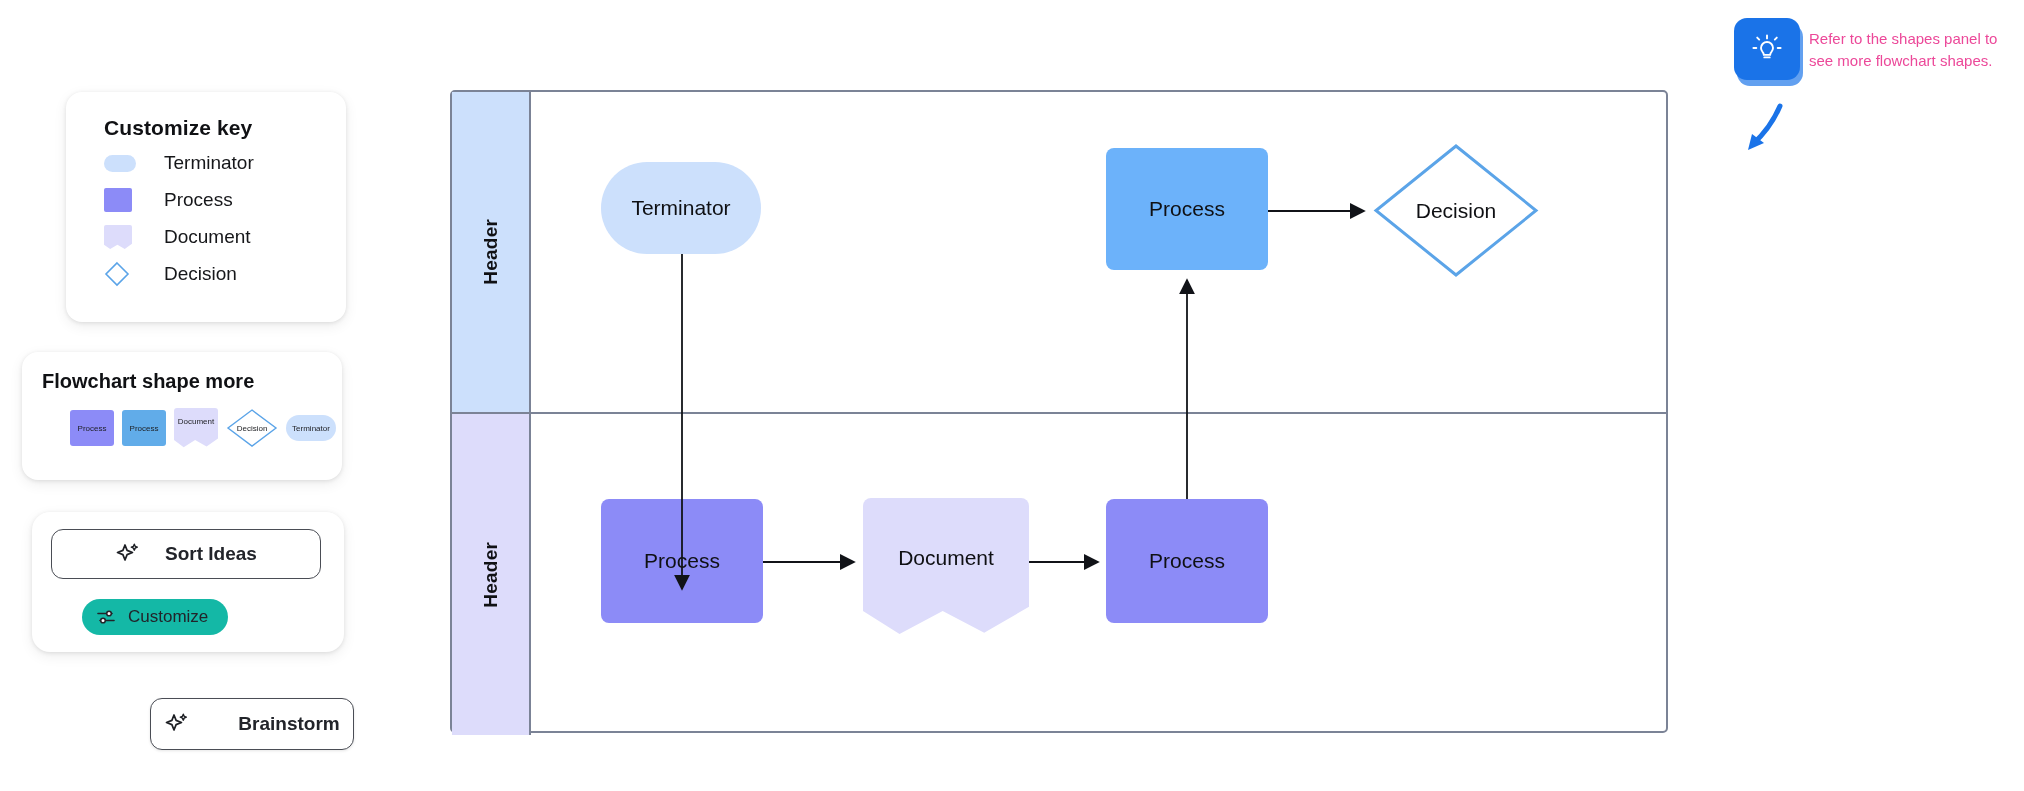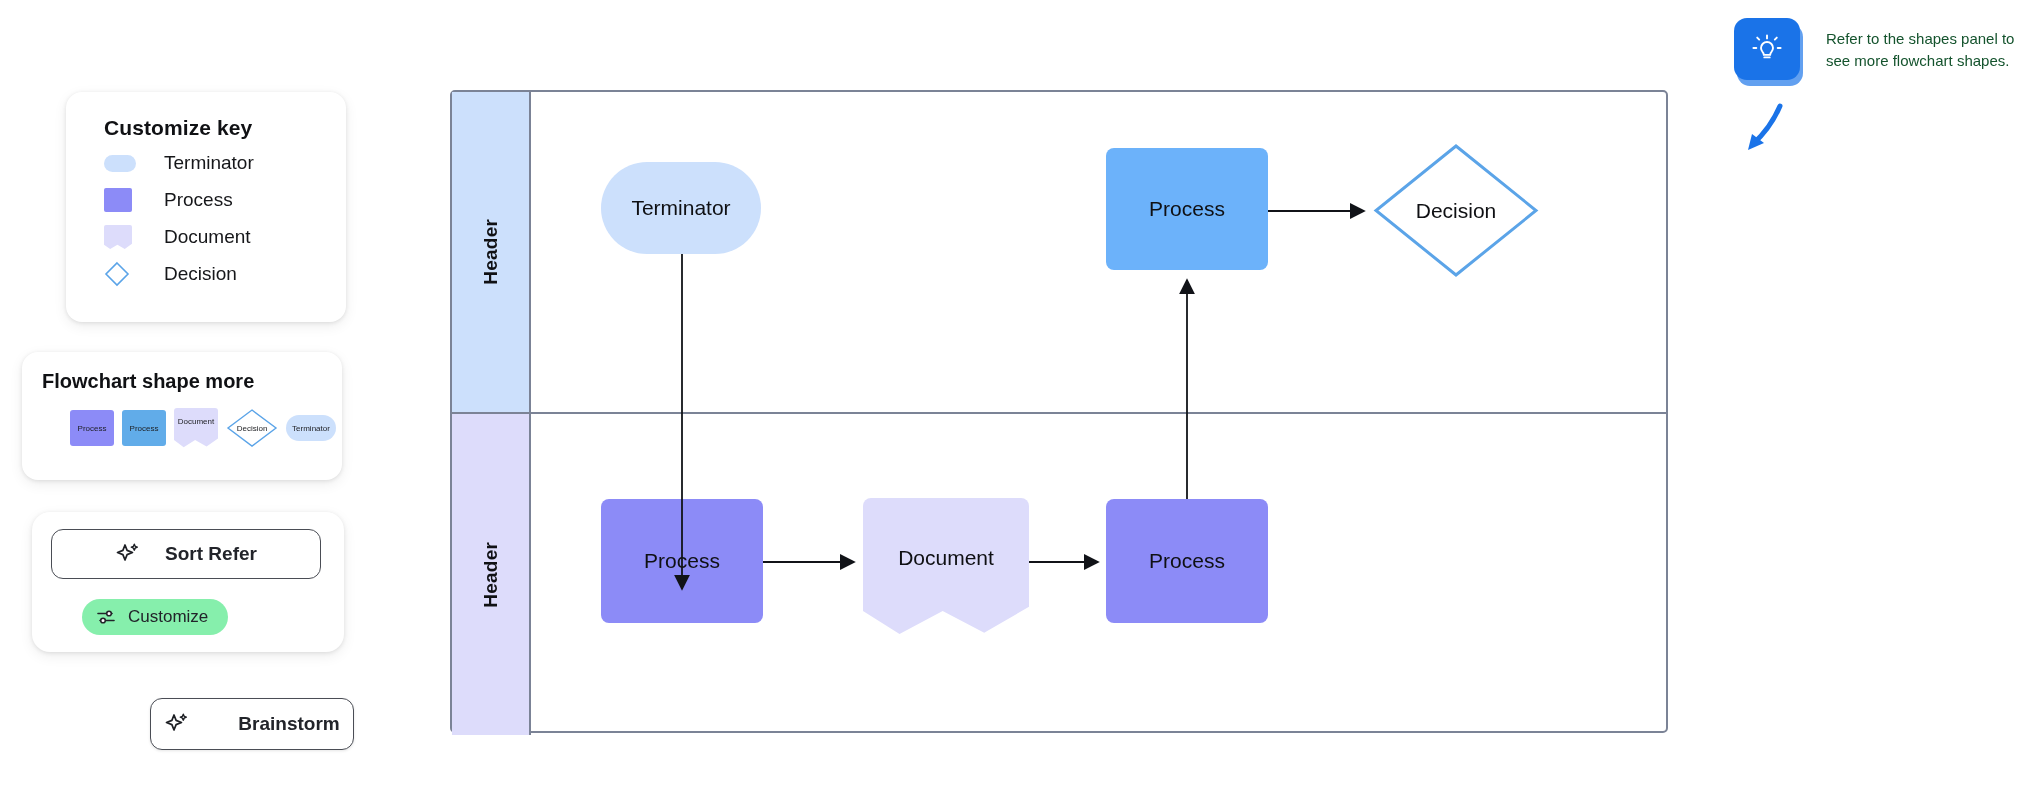--- a/index.html
+++ b/index.html
@@ -54,21 +54,21 @@
   #ai-panel { left: 32px; top: 512px; width: 312px; height: 140px; border-radius: 18px; }
   .ai-btn {
     display: flex; align-items: center; justify-content: center; gap: 24px;
     background: #ffffff; border: 1px solid #4a4d55; border-radius: 12px;
     font-size: 19px; font-weight: 700; color: #22242a; cursor: pointer;
   }
   #sort-ideas-btn { position: absolute; left: 19px; top: 17px; width: 270px; height: 50px; }
   #customize-chip {
     position: absolute; left: 50px; top: 87px; height: 36px; padding: 0 20px 0 14px;
     display: flex; align-items: center; gap: 12px;
-    background: #86efac; border-radius: 18px; font-size: 17px; color: #22242a; cursor: pointer;
+    background: #14b8a6; border-radius: 18px; font-size: 17px; color: #22242a; cursor: pointer;
   }
   #brainstorm-btn {
     position: absolute; left: 150px; top: 698px; width: 204px; height: 52px;
     box-shadow: 0 1px 3px rgba(0,0,0,.10);
     gap: 48px;
   }
 
   
   #lanes {
     position: absolute; left: 450px; top: 90px; width: 1218px; height: 643px;
@@ -106,22 +106,22 @@
 
   
   #callout { position: absolute; left: 1734px; top: 18px; width: 280px; }
   #bulb-card {
     position: absolute; left: 0; top: 0; width: 66px; height: 62px;
     background: #1a73e8; border-radius: 13px;
     box-shadow: 3px 6px 0 0 #62a0f0;
     display: flex; align-items: center; justify-content: center;
   }
   #callout-text {
-    position: absolute; left: 92px; top: 10px; width: 190px;
-    font-size: 15px; line-height: 1.45; color: #14532d;
+    position: absolute; left: 75px; top: 10px; width: 190px;
+    font-size: 15px; line-height: 1.45; color: #ec4899;
   }
   #callout-arrow { position: absolute; left: 6px; top: 82px; }
 </style>
 </head>
 <body>
 
 <div id="root">
 
   <div class="panel" id="key-panel">
     <div id="key-title">Customize key</div>
@@ -185,21 +185,21 @@
       </div>
     </div>
   </div>
 
   <div class="panel" id="ai-panel">
     <div class="ai-btn" id="sort-ideas-btn">
       <svg width="26" height="26" viewBox="0 0 26 26">
         <path d="M10 4 L12.1 9.4 L17.5 11.5 L12.1 13.6 L10 19 L7.9 13.6 L2.5 11.5 L7.9 9.4 Z" fill="none" stroke="#1d1f24" stroke-width="1.7" stroke-linejoin="round"></path>
         <path d="M19.3 3.2 L20.2 5.3 L22.3 6.2 L20.2 7.1 L19.3 9.2 L18.4 7.1 L16.3 6.2 L18.4 5.3 Z" fill="none" stroke="#1d1f24" stroke-width="1.4" stroke-linejoin="round"></path>
       </svg>
-      <span>Sort Refer</span>
+      <span>Sort Ideas</span>
     </div>
 
     <div id="customize-chip">
       <svg width="20" height="20" viewBox="0 0 20 20">
         <line x1="2" y1="6.5" x2="16" y2="6.5" stroke="#22242a" stroke-width="1.6" stroke-linecap="round"></line>
         <line x1="4" y1="13.5" x2="18" y2="13.5" stroke="#22242a" stroke-width="1.6" stroke-linecap="round"></line>
         <circle cx="13" cy="6.5" r="2.3" fill="#ffffff" stroke="#22242a" stroke-width="1.6"></circle>
         <circle cx="7" cy="13.5" r="2.3" fill="#ffffff" stroke="#22242a" stroke-width="1.6"></circle>
       </svg>
       <span>Customize</span>

